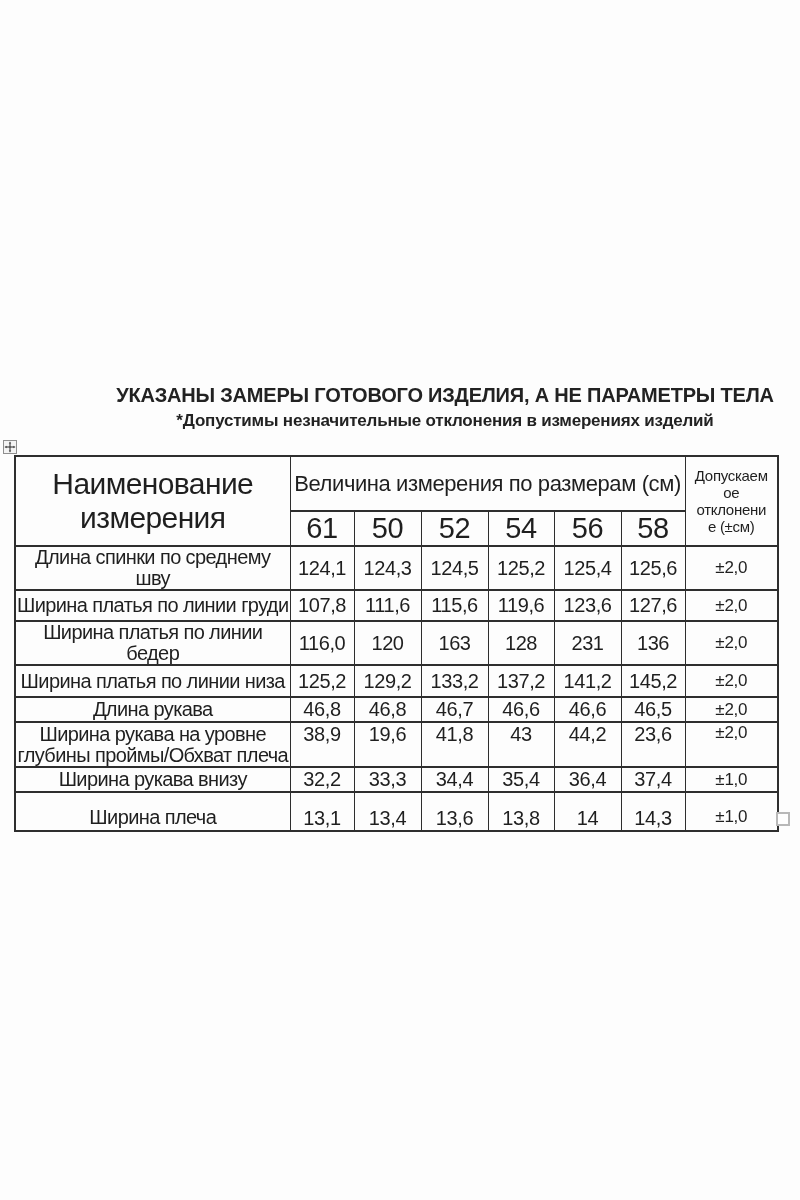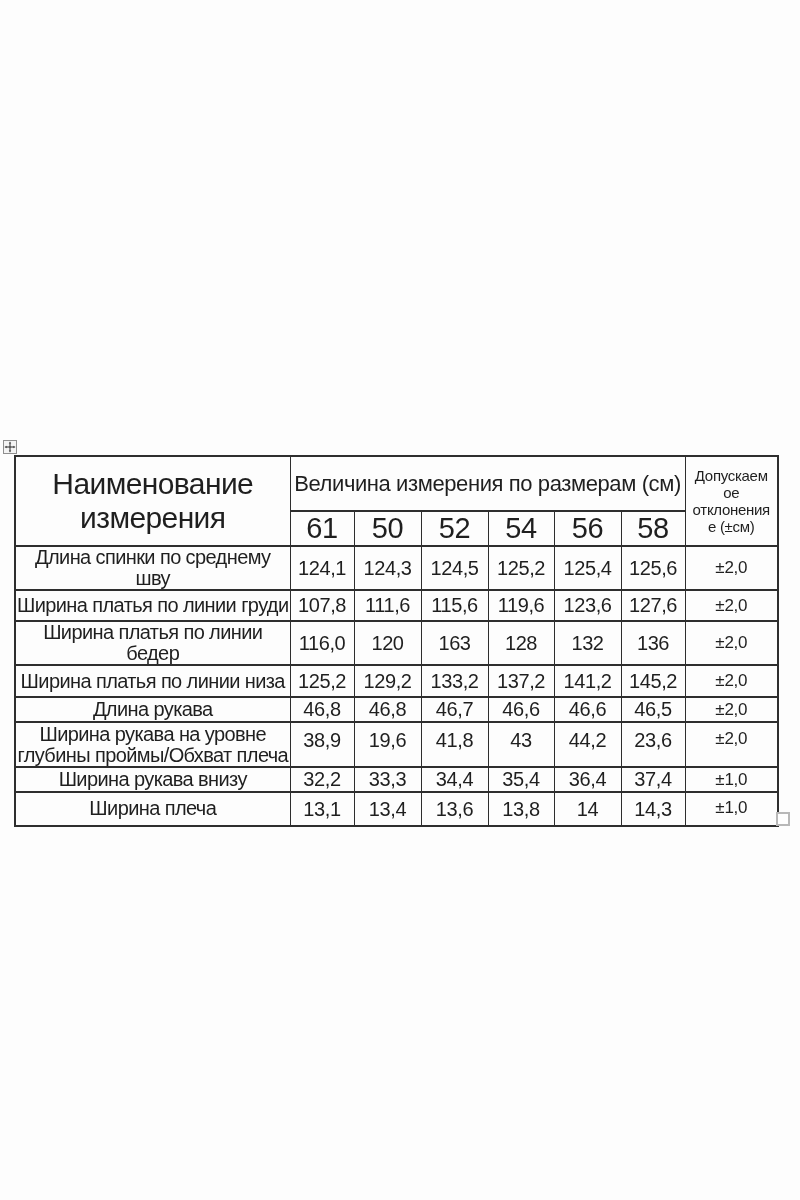--- a/index.html
+++ b/index.html
@@ -111,33 +111,36 @@
     font-size: 20px;
     letter-spacing: -0.4px;
     margin-top: 48px;
   }
   td.cell-tol {
     font-size: 17px;
     letter-spacing: -0.3px;
   }
   tr.row-tall td.cell-value, tr.row-tall td.cell-tol {
     vertical-align: top;
-    padding-top: 6px;
   }
   tr.row-last td {
     vertical-align: top;
-    padding-top: 5px;
+    padding-top: 14px;
   }
   .arrow-svg { display: block; }
 </style>
 </head>
 <body>
 
 <div class="page">
 
+  <div class="heading">
+    <div class="title">УКАЗАНЫ ЗАМЕРЫ ГОТОВОГО ИЗДЕЛИЯ, А НЕ ПАРАМЕТРЫ ТЕЛА</div>
+    <div class="subtitle">*Допустимы незначительные отклонения в измерениях изделий</div>
+  </div>
 
   <div class="move-handle" title="">
     <svg class="arrow-svg" width="12" height="12" viewBox="0 0 14 14">
       <g stroke="#2b2b2b" stroke-width="1.2" fill="#2b2b2b">
         <line x1="7" y1="2.6" x2="7" y2="11.4"></line>
         <line x1="2.6" y1="7" x2="11.4" y2="7"></line>
         <polygon points="5.6,3 8.4,3 7,0.6" stroke="none"></polygon>
         <polygon points="5.6,11 8.4,11 7,13.4" stroke="none"></polygon>
         <polygon points="3,5.6 3,8.4 0.6,7" stroke="none"></polygon>
         <polygon points="11,5.6 11,8.4 13.4,7" stroke="none"></polygon>
@@ -155,21 +158,21 @@
       <col style="width:67px">
       <col style="width:64px">
       <col style="width:93px">
     </colgroup>
     <thead>
       <tr>
         <th rowspan="2" class="name-h">Наименование измерения</th>
         <th colspan="6" class="group-h">Величина измерения по размерам (см)</th>
         <th rowspan="2" class="tol-h">Допускаем
 ое
-отклонения
+отклонени
 е (±см)</th>
       </tr>
       <tr class="sizes-row">
         <th>61</th>
         <th>50</th>
         <th>52</th>
         <th>54</th>
         <th>56</th>
         <th>58</th>
       </tr>
@@ -194,21 +197,21 @@
         <td class="cell-value">123,6</td>
         <td class="cell-value">127,6</td>
         <td class="cell-tol">±2,0</td>
       </tr>
       <tr style="height:31px">
         <td class="cell-label">Ширина платья по линии бедер</td>
         <td class="cell-value">116,0</td>
         <td class="cell-value">120</td>
         <td class="cell-value">163</td>
         <td class="cell-value">128</td>
-        <td class="cell-value">132</td>
+        <td class="cell-value">231</td>
         <td class="cell-value">136</td>
         <td class="cell-tol">±2,0</td>
       </tr>
       <tr style="height:32px">
         <td class="cell-label">Ширина платья по линии низа</td>
         <td class="cell-value">125,2</td>
         <td class="cell-value">129,2</td>
         <td class="cell-value">133,2</td>
         <td class="cell-value">137,2</td>
         <td class="cell-value">141,2</td>

